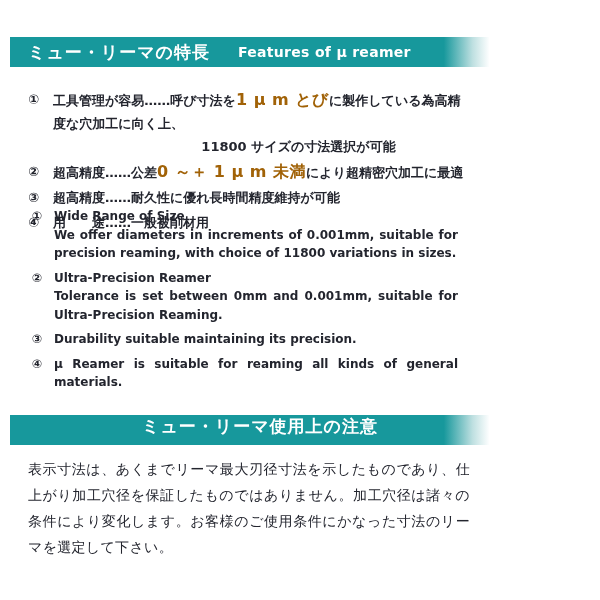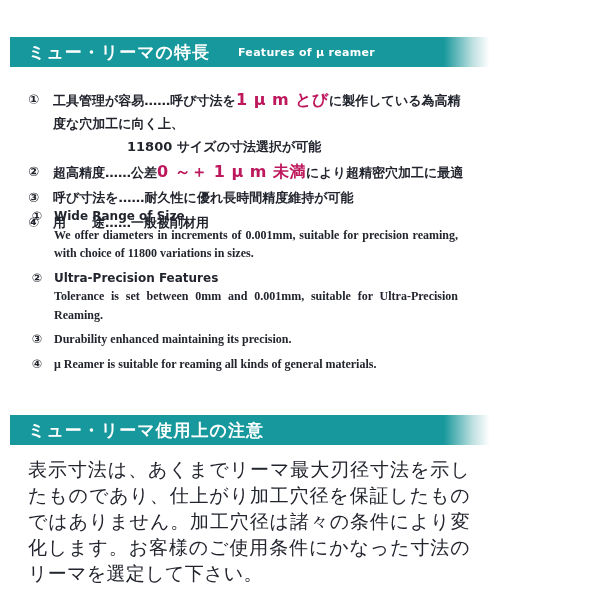--- a/index.html
+++ b/index.html
@@ -12,58 +12,58 @@
     color:#23252e;
   }
   
   .banner{
     position:absolute;left:10px;right:0;height:30px;
     background:linear-gradient(to right,#17989c 0%,#17989c 90%,#bfe0e1 96%,#ffffff 99.5%);
     display:flex;align-items:center;
     padding-left:18px;box-sizing:border-box;
   }
   .banner.b1{top:37px;}
-  .banner.b2{top:415px;}
+  .banner.b2{top:415px;flex-direction:column;}
   .b-jp{
     color:#ffffff;font-size:17px;font-weight:bold;letter-spacing:1px;
     white-space:nowrap;
   }
   .b-en{
-    color:#ffffff;font-size:11px;font-weight:bold;letter-spacing:.3px;
+    color:#ffffff;font-size:14px;font-weight:bold;letter-spacing:.3px;
     margin-left:28px;white-space:nowrap;
   }
   
   .jp-list{position:absolute;top:88px;left:28px;right:22px;}
   .jp-item{
     display:flex;align-items:flex-start;
     font-size:13px;font-weight:600;line-height:23px;
     margin-bottom:2px;
   }
   .jp-item .num{flex:0 0 25px;}
   .jp-item .txt{flex:1;}
   .em{
-    color:#be185d;font-size:16px;font-weight:bold;letter-spacing:.5px;
+    color:#a16207;font-size:16px;font-weight:bold;letter-spacing:.5px;
     line-height:23px;
   }
-  .line2{padding-left:74px;}
+  .line2{padding-left:74px;text-align:center;}
   
   .en-list{position:absolute;top:207px;left:32px;right:34px;}
   .en-item{
     display:flex;align-items:flex-start;
     font-size:12px;font-weight:600;line-height:18.5px;
     margin-bottom:6px;
   }
   .en-item .num{flex:0 0 22px;}
   .en-item .txt{flex:1;}
-  .en-body{text-align:justify;font-family:Liberation Serif, serif;}
+  .en-body{text-align:justify;}
   
   .caution{position:absolute;top:456px;left:28px;right:22px;}
   .caution p{
     margin:0 0 11px 0;
-    font-size:19px;font-weight:400;line-height:26px;
+    font-size:14px;font-weight:400;line-height:26px;
     letter-spacing:.3px;
     text-align:justify;
   }
 </style>
 </head>
 <body>
 
 <div class="page">
 
   <div class="banner b1">
@@ -80,47 +80,47 @@
       </div>
     </div>
     <div class="jp-item">
       <span class="num">②</span>
       <div class="txt">
         <span>超高精度……公差</span><span class="em">0 ～＋ 1 μ m 未満</span><span>により超精密穴加工に最適</span>
       </div>
     </div>
     <div class="jp-item">
       <span class="num">③</span>
-      <div class="txt">呼び寸法を……耐久性に優れ長時間精度維持が可能</div>
+      <div class="txt">超高精度……耐久性に優れ長時間精度維持が可能</div>
     </div>
     <div class="jp-item">
       <span class="num">④</span>
       <div class="txt">用　　途……一般被削材用</div>
     </div>
   </div>
 
   <div class="en-list">
     <div class="en-item">
       <span class="num">①</span>
       <div class="txt">
         <div>Wide Range of Size</div>
         <div class="en-body">We offer diameters in increments of 0.001mm, suitable for precision reaming, with choice of 11800 variations in sizes.</div>
       </div>
     </div>
     <div class="en-item">
       <span class="num">②</span>
       <div class="txt">
-        <div>Ultra-Precision Features</div>
+        <div>Ultra-Precision Reamer</div>
         <div class="en-body">Tolerance is set between 0mm and 0.001mm, suitable for Ultra-Precision Reaming.</div>
       </div>
     </div>
     <div class="en-item">
       <span class="num">③</span>
       <div class="txt">
-        <div class="en-body">Durability enhanced maintaining its precision.</div>
+        <div class="en-body">Durability suitable maintaining its precision.</div>
       </div>
     </div>
     <div class="en-item">
       <span class="num">④</span>
       <div class="txt">
         <div class="en-body">μ Reamer is suitable for reaming all kinds of general materials.</div>
       </div>
     </div>
   </div>
 

